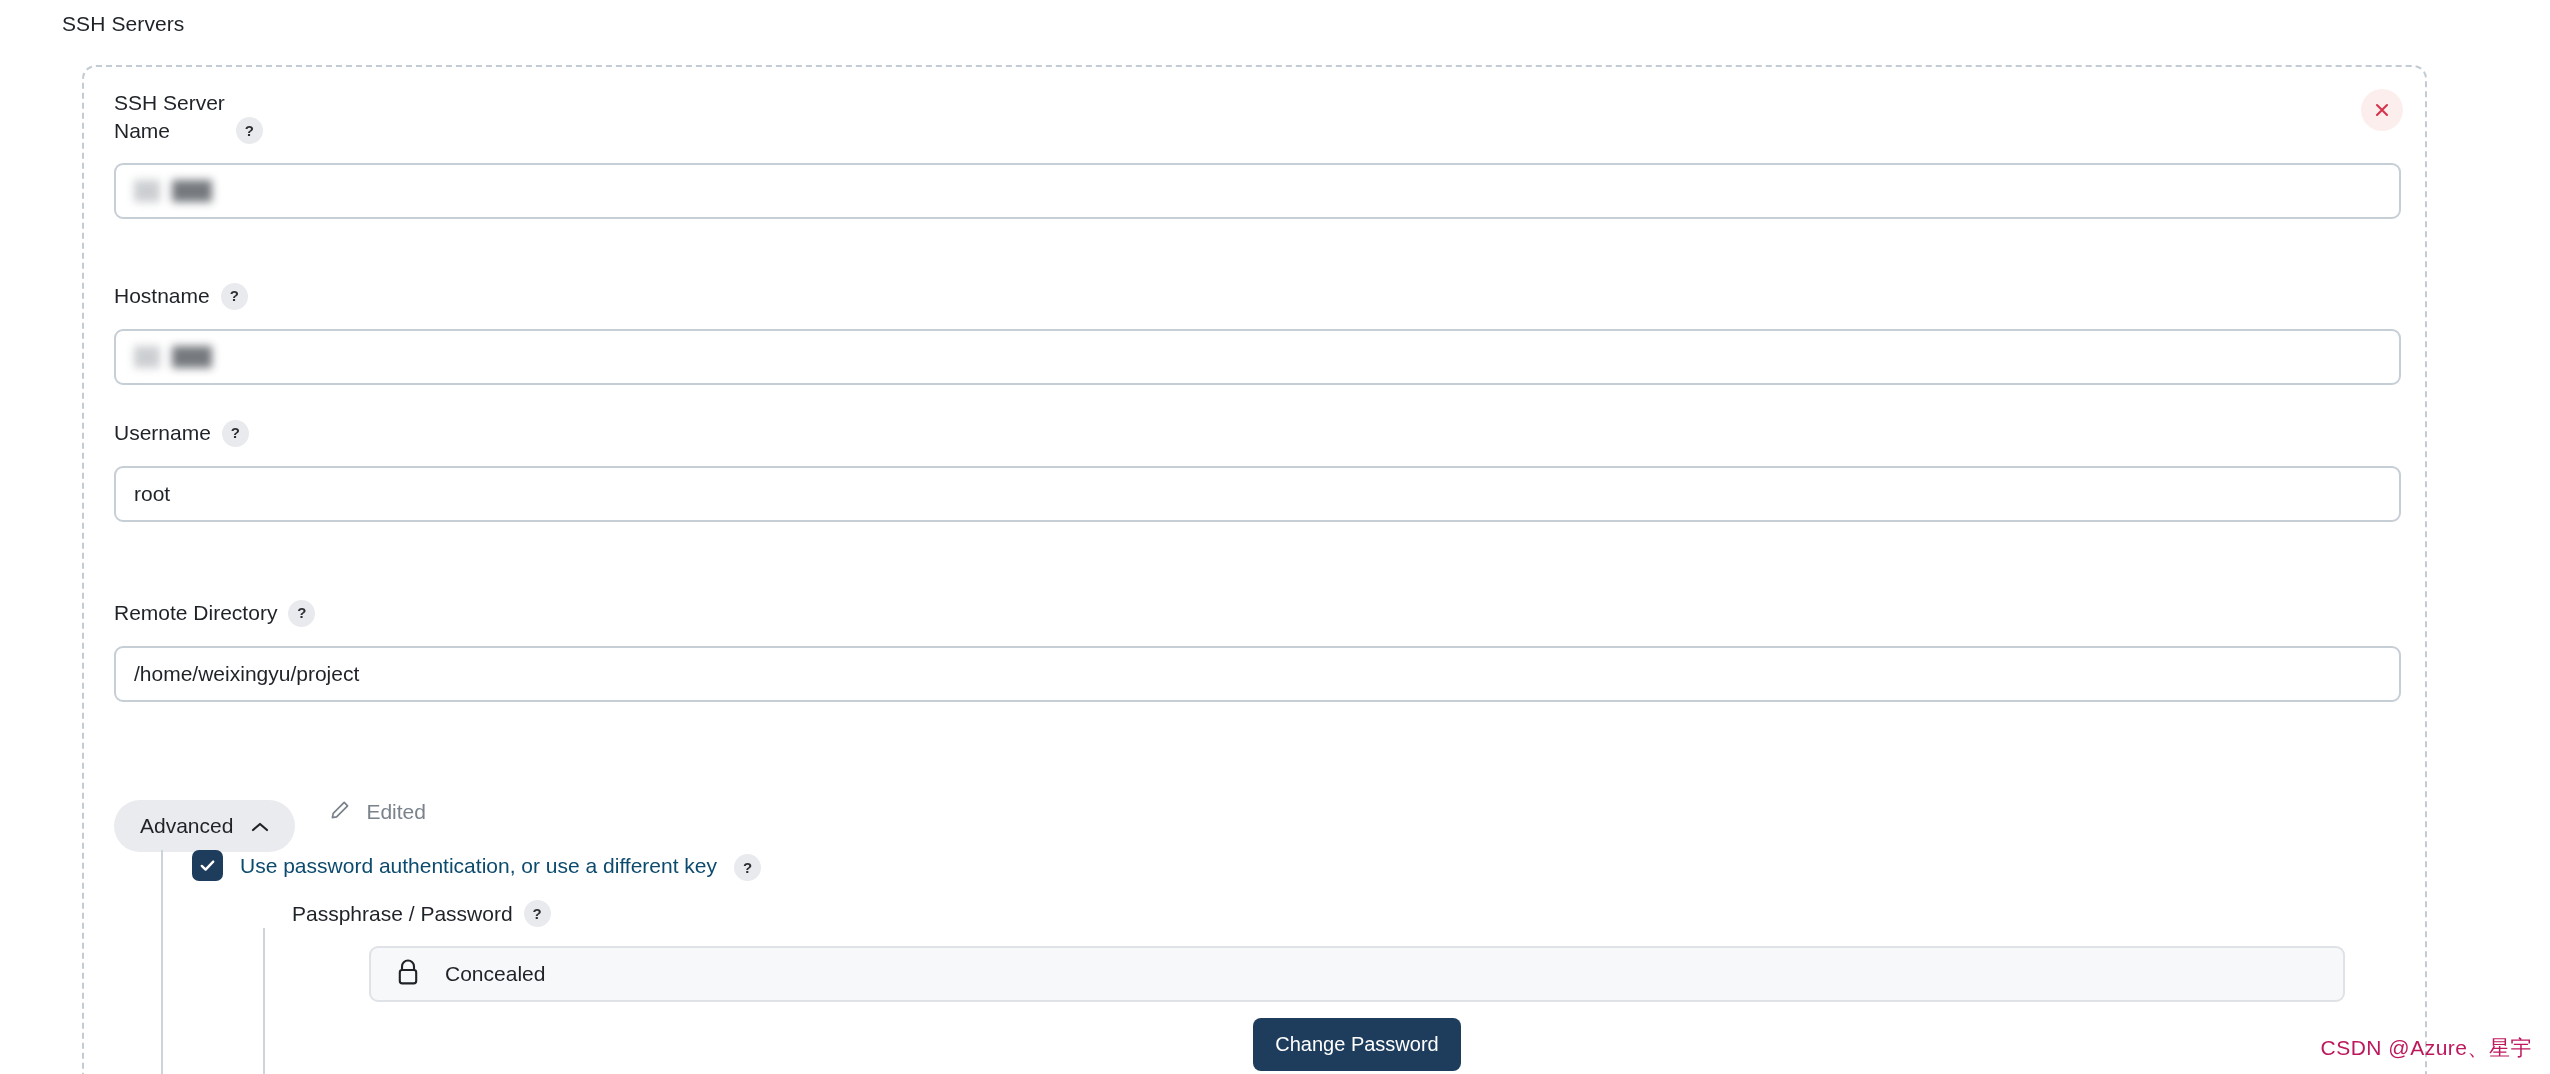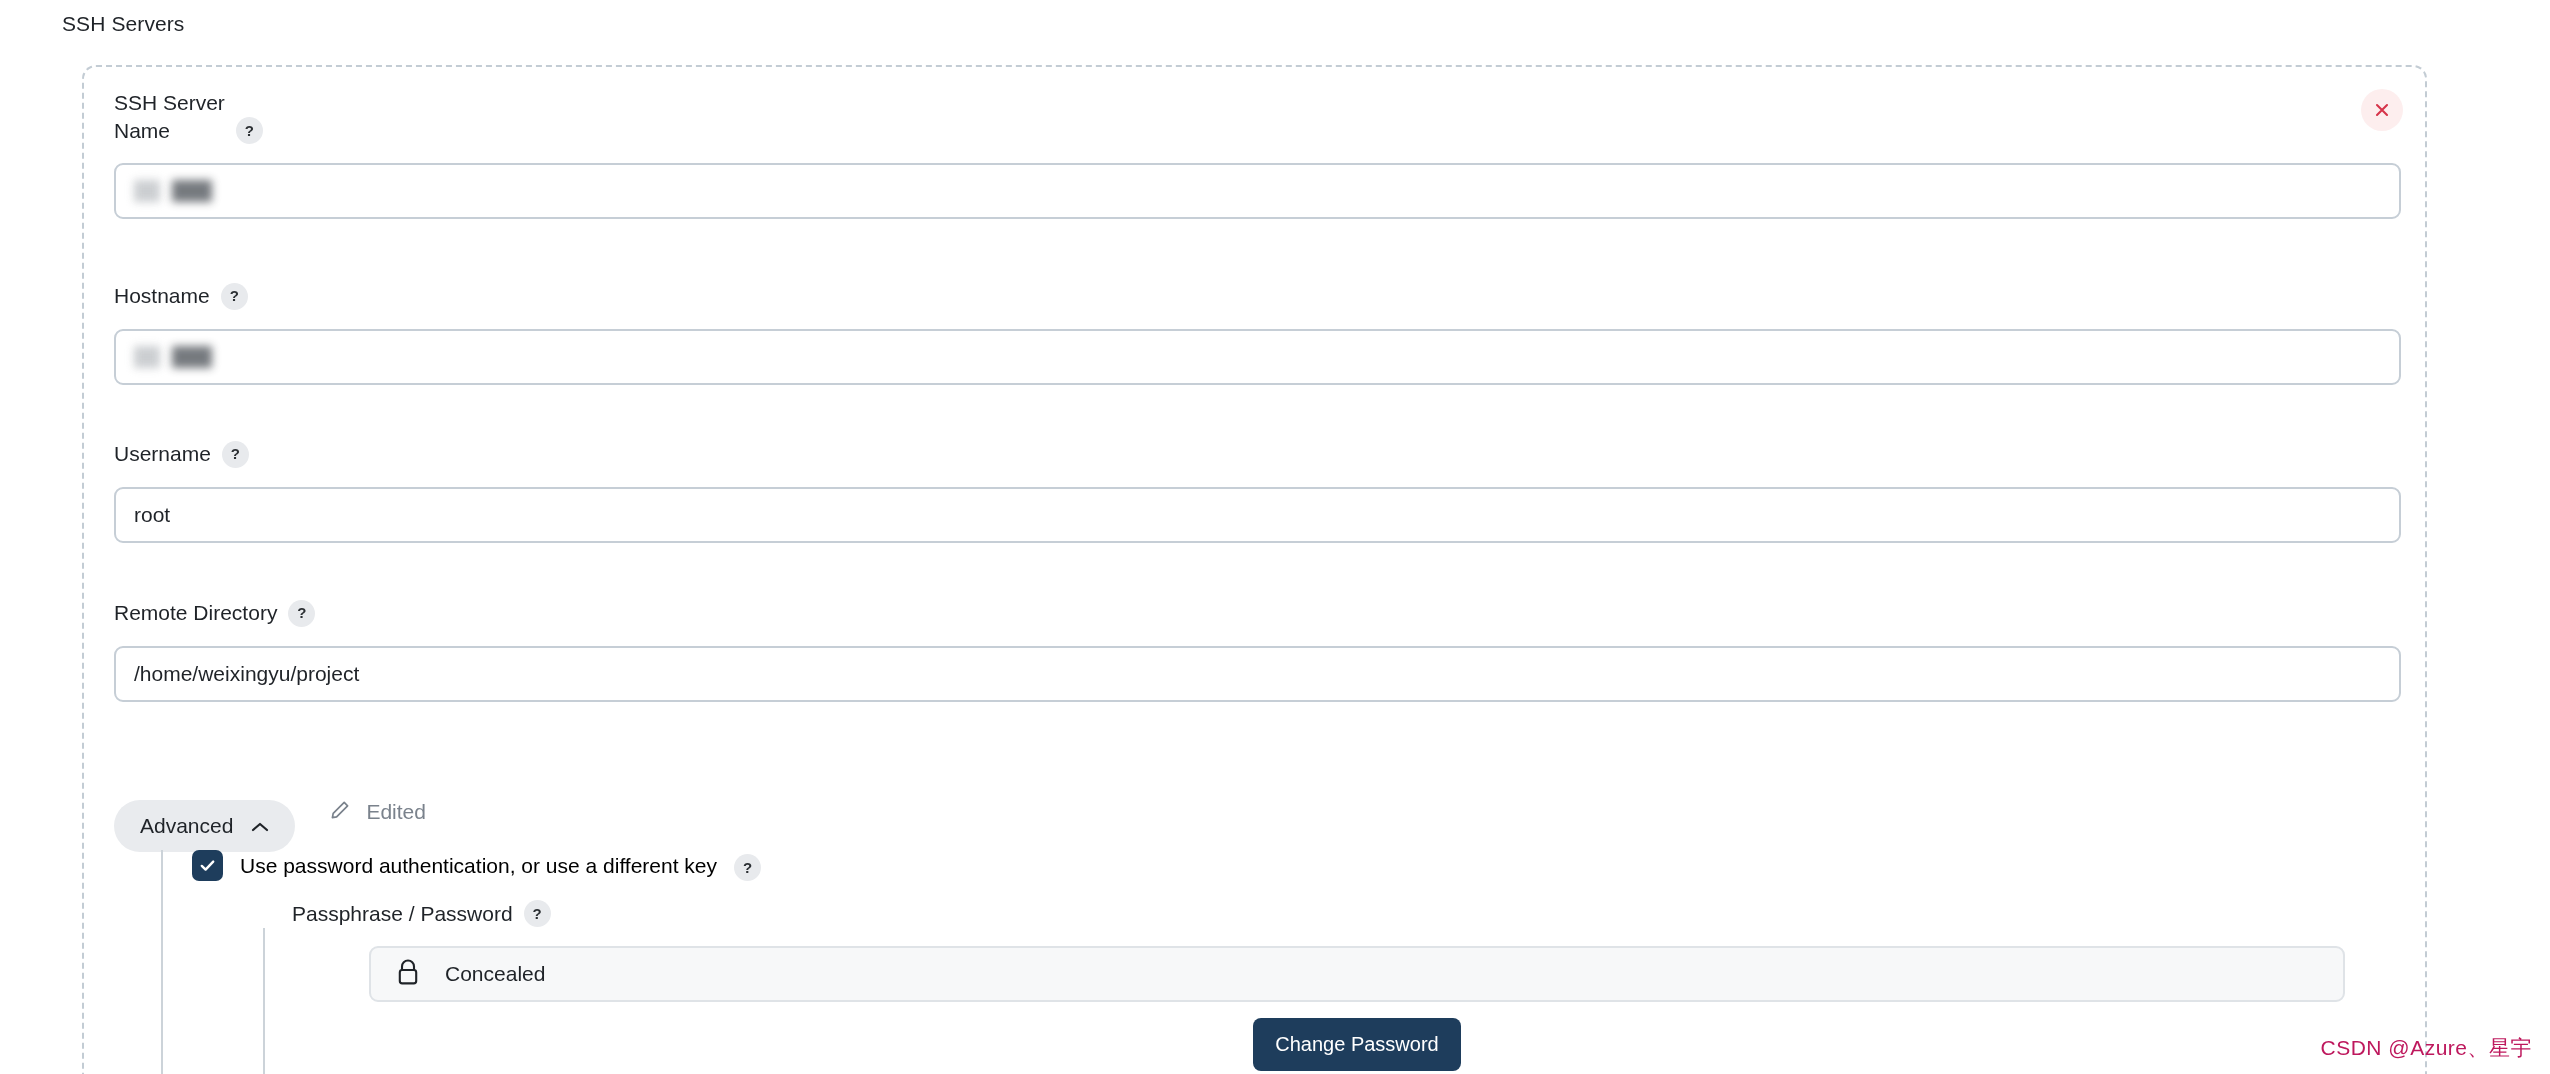--- a/index.html
+++ b/index.html
@@ -115,21 +115,21 @@
     height: 22px;
     filter: blur(4px);
     opacity: .95;
   }
   .rb1 { width: 26px; background: #c9cccf; margin-right: 12px; }
   .rb2 { width: 40px; background: #6f7378; }
 
   
   .row-name      { position: absolute; left: 30px; top: 22px;  }
   .row-hostname  { position: absolute; left: 30px; top: 215px; }
-  .row-username  { position: absolute; left: 30px; top: 373px; }
+  .row-username  { position: absolute; left: 30px; top: 352px; }
   .row-remotedir { position: absolute; left: 30px; top: 532px; }
 
   
   .advanced-row {
     position: absolute;
     left: 30px; top: 705px;
     display: flex;
     align-items: center;
     gap: 34px;
   }
@@ -187,21 +187,21 @@
     background: #1e3d5c;
     border: none;
     display: inline-flex;
     align-items: center; justify-content: center;
     cursor: pointer;
     flex: 0 0 auto;
     padding: 0;
   }
   .checkbox-label {
     font-size: 21px;
-    color: #000000;
+    color: #0c4a6e;
     text-align: center;
   }
 
   .pass-block {
     position: absolute;
     left: 178px; top: 50px;
     width: 2130px;
   }
   .pass-label {
     display: flex;

